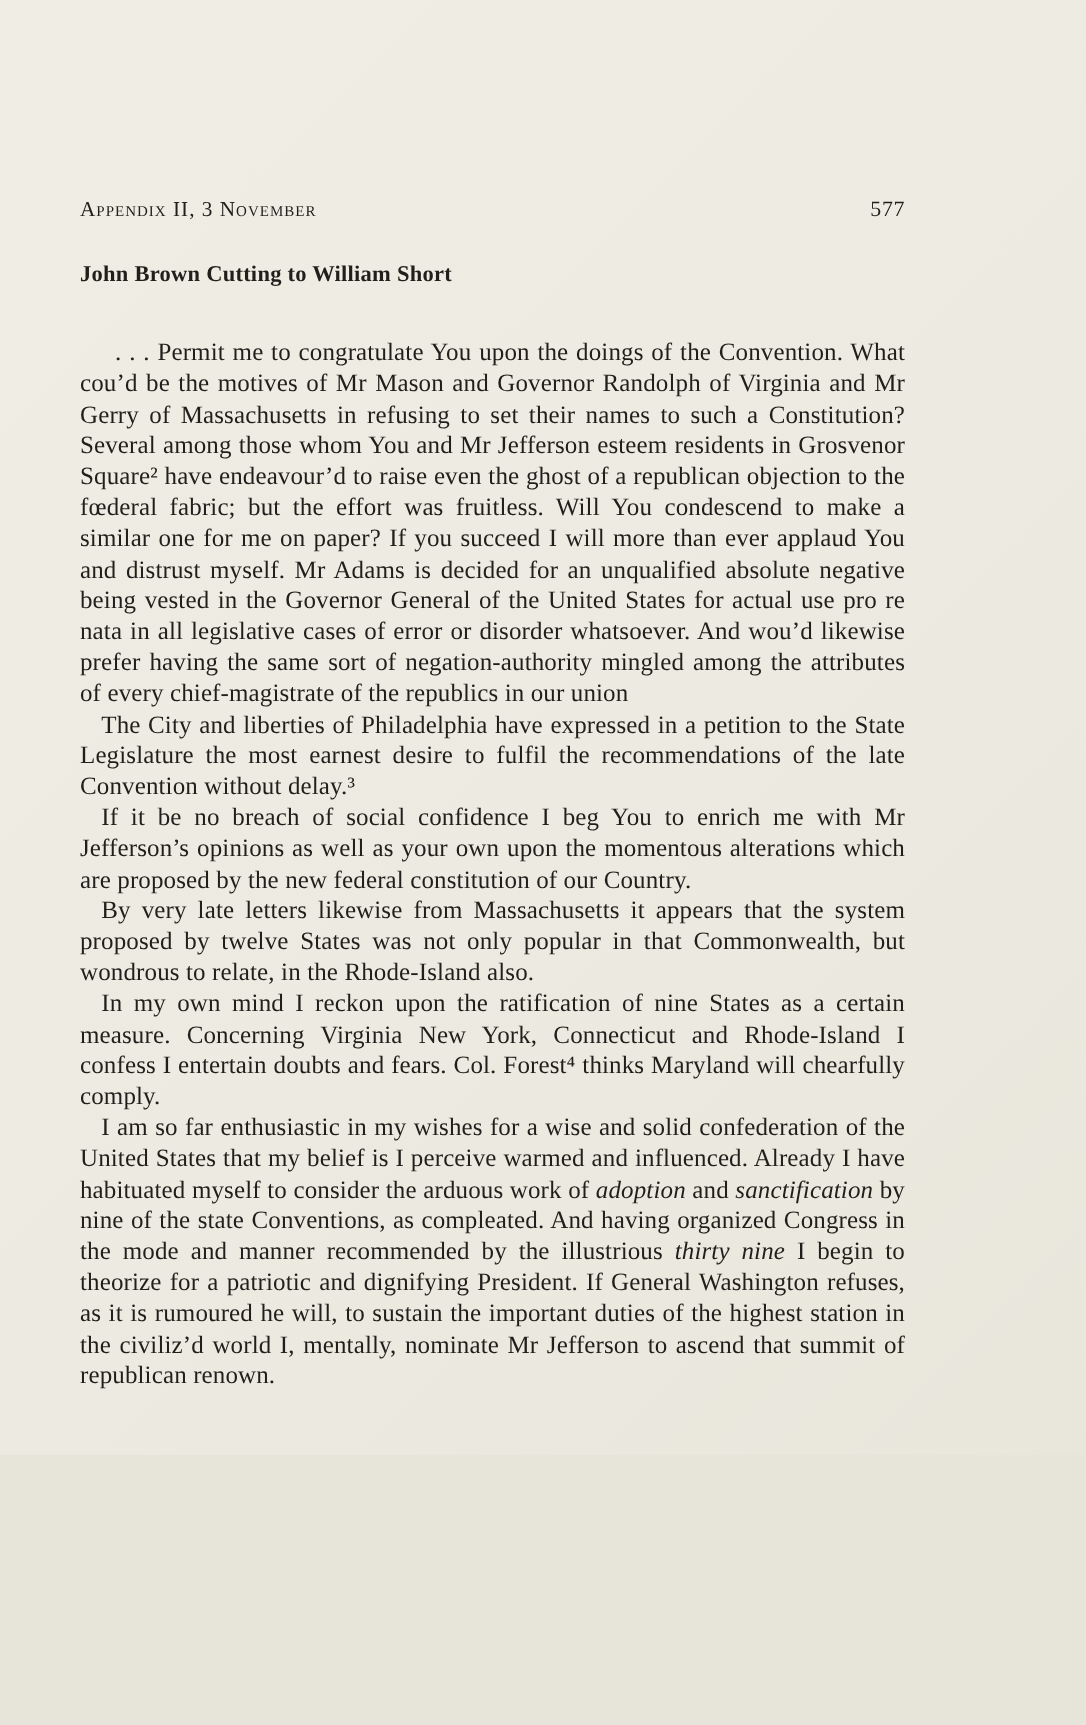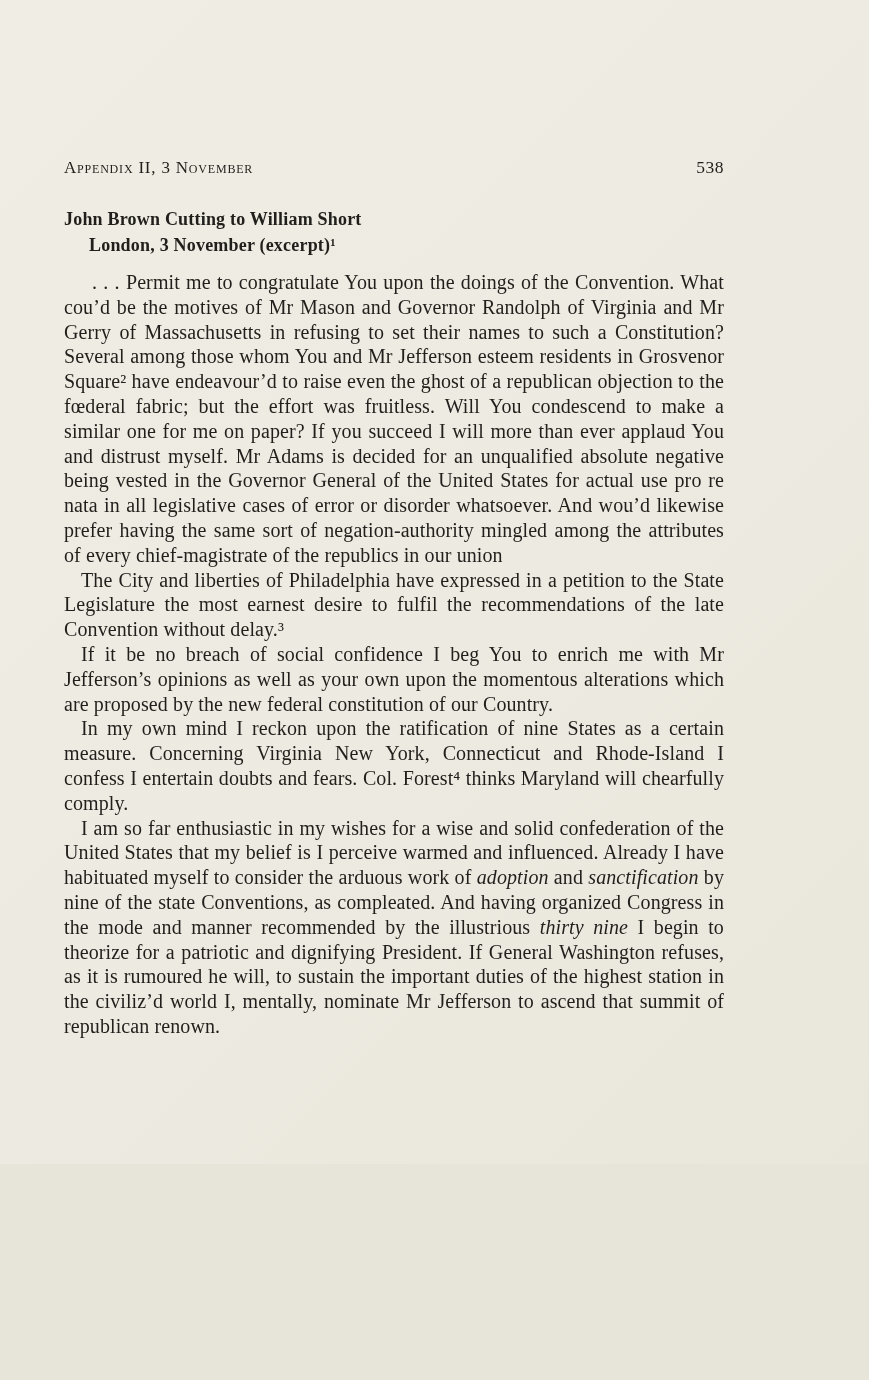--- a/index.html
+++ b/index.html
@@ -74,29 +74,29 @@
     font-style: italic;
   }
 </style>
 </head>
 <body>
 
 <div class="page">
 
   <header class="running-head">
     <span class="head-title">Appendix II, 3 November</span>
-    <span class="page-number">538</span>
+    <span class="page-number">577</span>
   </header>
 
   <h1 class="letter-title">
     <span class="title-line1">John Brown Cutting to William Short</span>
-    <span class="title-line2">London, 3 November (excerpt)¹</span>
   </h1>
 
   <div class="letter-body">
     <p class="para first"><span>. . . Permit me to congratulate You upon the doings of the Convention. What cou’d be the motives of Mr Mason and Governor Randolph of Virginia and Mr Gerry of Massachusetts in refusing to set their names to such a Constitution? Several among those whom You and Mr Jefferson esteem residents in Grosvenor Square² have endeavour’d to raise even the ghost of a republican objection to the fœderal fabric; but the effort was fruitless. Will You condescend to make a similar one for me on paper? If you succeed I will more than ever applaud You and distrust myself. Mr Adams is decided for an unqualified absolute negative being vested in the Governor General of the United States for actual use pro re nata in all legislative cases of error or disorder whatsoever. And wou’d likewise prefer having the same sort of negation-authority mingled among the attributes of every chief-magistrate of the republics in our union</span></p>
     <p class="para"><span>The City and liberties of Philadelphia have expressed in a petition to the State Legislature the most earnest desire to fulfil the recommendations of the late Convention without delay.³</span></p>
     <p class="para"><span>If it be no breach of social confidence I beg You to enrich me with Mr Jefferson’s opinions as well as your own upon the momentous alterations which are proposed by the new federal constitution of our Country.</span></p>
+    <p class="para"><span>By very late letters likewise from Massachusetts it appears that the system proposed by twelve States was not only popular in that Commonwealth, but wondrous to relate, in the Rhode-Island also.</span></p>
     <p class="para"><span>In my own mind I reckon upon the ratification of nine States as a certain measure. Concerning Virginia New York, Connecticut and Rhode-Island I confess I entertain doubts and fears. Col. Forest⁴ thinks Maryland will chearfully comply.</span></p>
     <p class="para"><span>I am so far enthusiastic in my wishes for a wise and solid confederation of the United States that my belief is I perceive warmed and influenced. Already I have habituated myself to consider the arduous work of </span><em>adoption</em><span> and </span><em>sanctification</em><span> by nine of the state Conventions, as compleated. And having organized Congress in the mode and manner recommended by the illustrious </span><em>thirty nine</em><span> I begin to theorize for a patriotic and dignifying President. If General Washington refuses, as it is rumoured he will, to sustain the important duties of the highest station in the civiliz’d world I, mentally, nominate Mr Jefferson to ascend that summit of republican renown.</span></p>
   </div>
 
 </div>
 
 </body></html>

